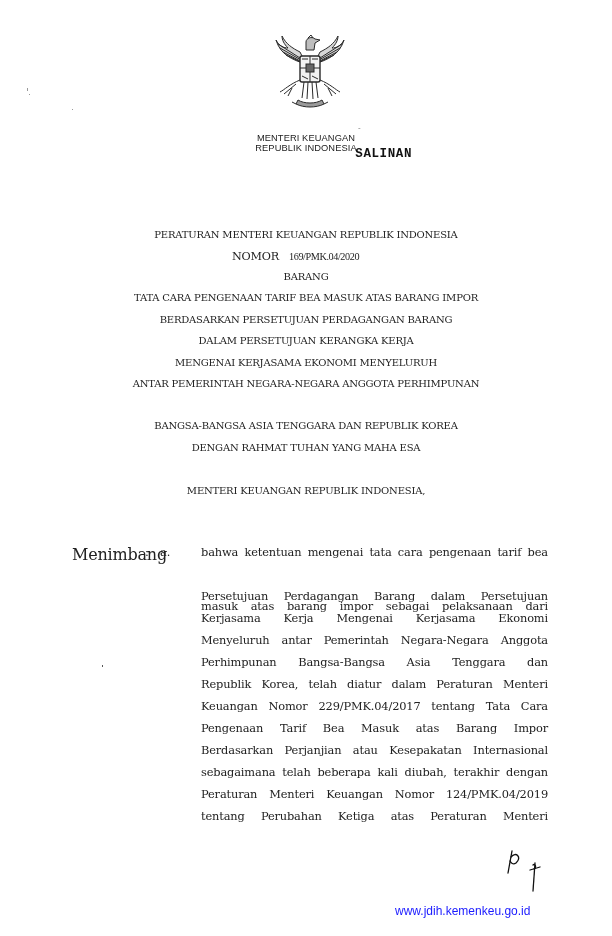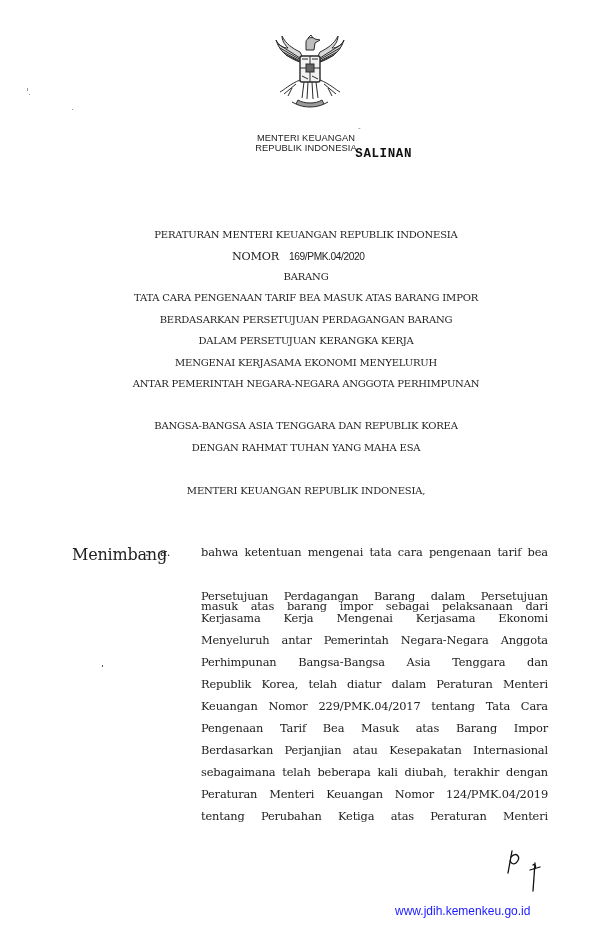--- a/index.html
+++ b/index.html
@@ -22,21 +22,21 @@
       font-family: Liberation Mono, monospace; font-weight: bold; font-size: 12.5px;
       letter-spacing: 0.6px; color: #111;
     }
     .title-line {
       left: 60px; width: 492px; text-align: center;
       font-size: 10px; letter-spacing: -0.2px; color: #222; white-space: nowrap;
     }
     .nomor-row { left: 232px; top: 250px; font-size: 11.2px; white-space: nowrap; color: #222; }
     .nomor-row .lbl { letter-spacing: -0.2px; }
     .nomor-row .val {
-      margin-left: 10px; font-family: Liberation Sans, sans-serif; font-size: 10.2px; letter-spacing: -0.4px;
+      margin-left: 10px; font-family: Liberation Serif, serif; font-size: 10.2px; letter-spacing: -0.4px;
     }
     .considering-label { left: 72px; top: 545px; font-size: 16px; letter-spacing: -0.2px; color: #222; }
     .colon { left: 145px; top: 545px; font-size: 11.4px; color: #222; }
     .item-letter { left: 160px; top: 545px; font-size: 11.4px; color: #222; }
     .body-line {
       left: 201px; width: 347px; font-size: 11.4px; letter-spacing: -0.15px;
       text-align: justify; text-align-last: justify; white-space: nowrap; height: 14px; color: #222;
       line-height: 14px;
     }
     .body-line span { display: block; text-align: justify; text-align-last: justify; white-space: normal; }

